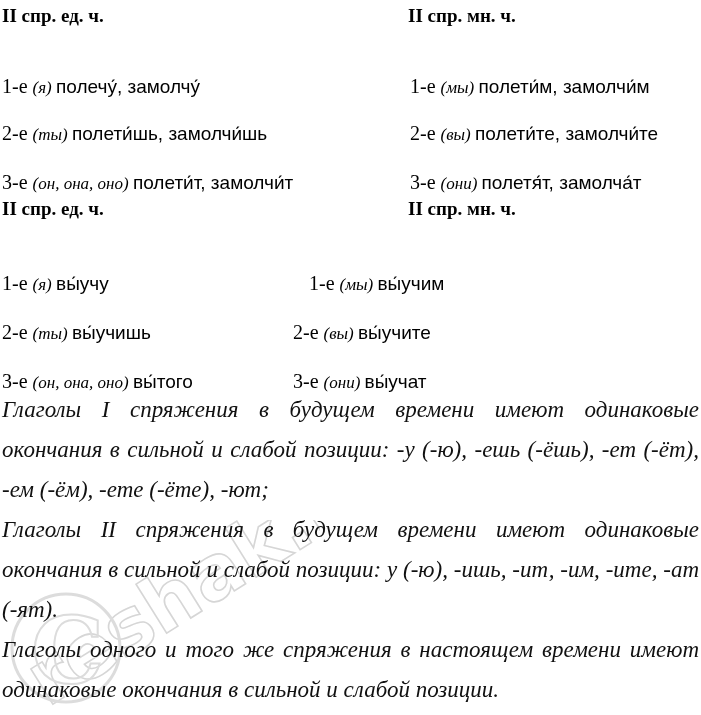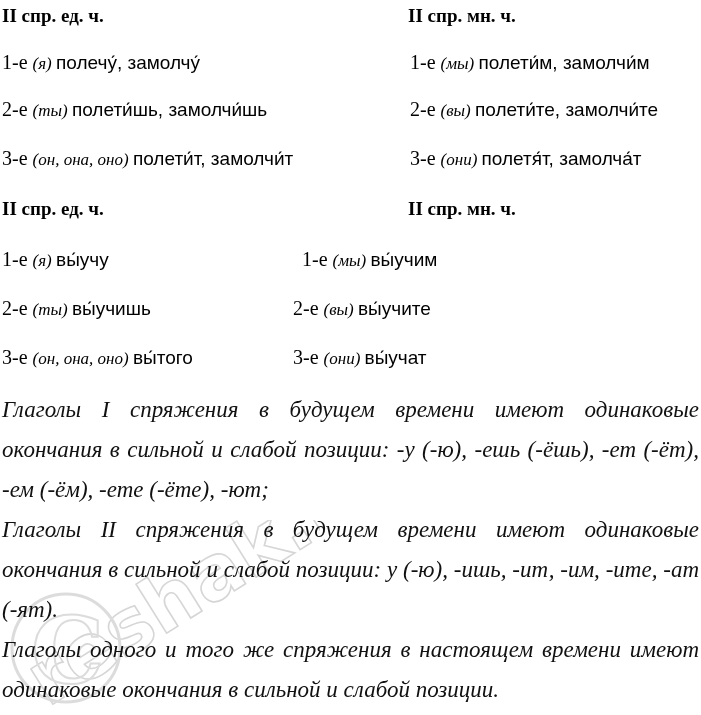--- a/index.html
+++ b/index.html
@@ -63,20 +63,21 @@
     white-space: nowrap;
     line-height: 1;
   }
 
   .row {
     position: absolute;
     white-space: nowrap;
     font-family: "Liberation Sans", "DejaVu Sans", sans-serif;
     font-size: 19px;
     line-height: 1;
+    margin-top: 24px;
   }
   .row .ord {
     font-family: "Liberation Serif", "DejaVu Serif", serif;
     font-size: 20px;
   }
   .row .pron {
     font-family: "Liberation Serif", "DejaVu Serif", serif;
     font-style: italic;
     font-size: 17px;
   }
@@ -168,21 +169,21 @@
         <span class="ord">2-е </span>
         <span class="pron">(ты) </span>
         <span class="forms">вы́учишь</span>
       </div>
       <div class="row" style="left:2px; top:347px;">
         <span class="ord">3-е </span>
         <span class="pron">(он, она, оно) </span>
         <span class="forms">вы́того</span>
       </div>
 
-      <div class="row" style="left:302px; top:249px;">
+      <div class="row" style="left:309px; top:249px;">
         <span class="ord">1-е </span>
         <span class="pron">(мы) </span>
         <span class="forms">вы́учим</span>
       </div>
       <div class="row" style="left:293px; top:298px;">
         <span class="ord">2-е </span>
         <span class="pron">(вы) </span>
         <span class="forms">вы́учите</span>
       </div>
       <div class="row" style="left:293px; top:347px;">

